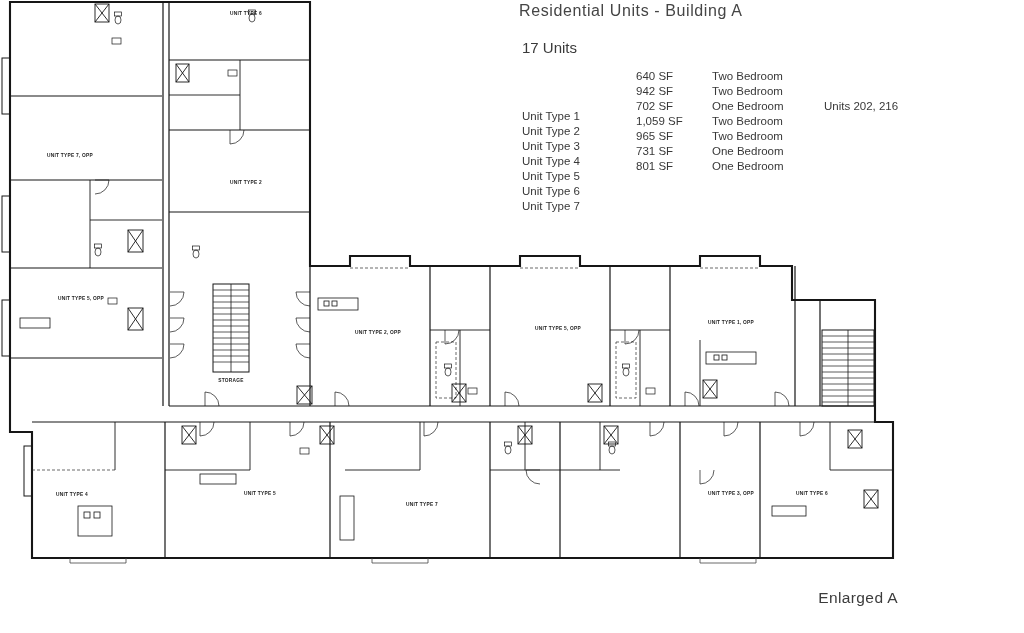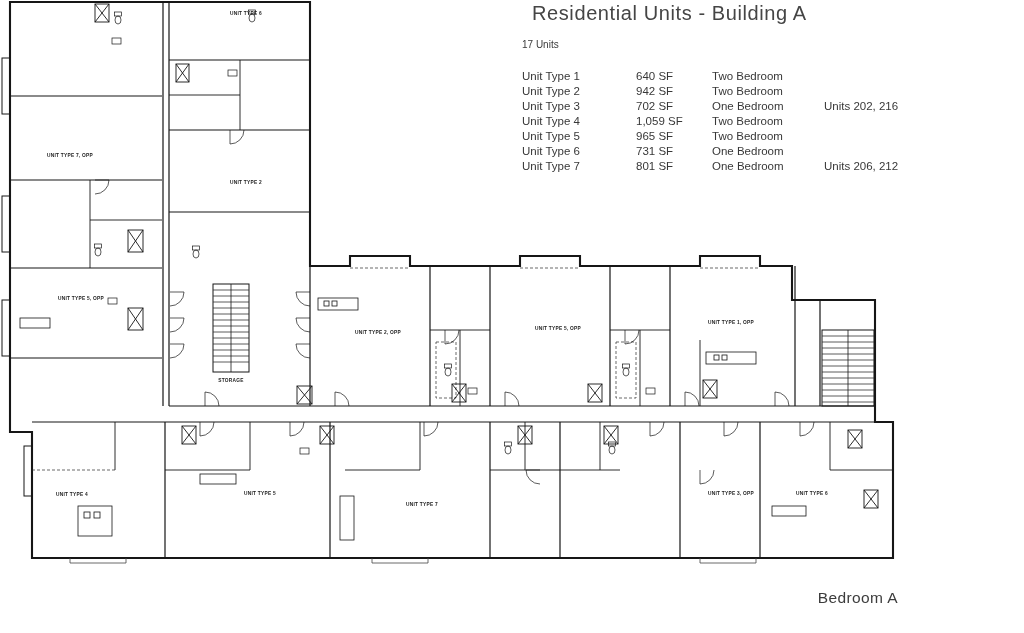--- a/index.html
+++ b/index.html
@@ -2,27 +2,27 @@
 <html><head>
 <meta charset="utf-8">
 <style>
   html,body{margin:0;padding:0;background:#ffffff;}
   #canvas{
     position:relative;width:1024px;height:633px;background:#ffffff;overflow:hidden;
     font-family:"Liberation Sans", sans-serif;color:#3d3d3d;
   }
   #plan-svg{position:absolute;left:0;top:0;}
   .hdr-title{
-    position:absolute;left:532px;top:2px;font-size:20px;letter-spacing:.6px;
+    position:absolute;left:519px;top:2px;font-size:16px;letter-spacing:.6px;
     color:#454545;font-weight:400;
   }
-  .hdr-count{position:absolute;left:522px;top:39px;font-size:10px;color:#3a3a3a;}
+  .hdr-count{position:absolute;left:522px;top:39px;font-size:15px;color:#3a3a3a;}
   .unit-table{position:absolute;left:522px;top:69px;font-size:11.5px;color:#383838;}
   .unit-table .row{display:flex;height:15px;line-height:15px;white-space:nowrap;}
-  .unit-table .c-type{width:114px;}
+  .unit-table .c-type{width:114px;margin-top:40px;}
   .unit-table .c-sf{width:76px;}
   .unit-table .c-bed{width:112px;}
   .unit-table .c-units{flex:1;}
   .footer{
     position:absolute;right:126px;top:588px;text-align:right;
     font-size:15.5px;line-height:20px;color:#3c3c3c;letter-spacing:.4px;
   }
   svg text.unit-lbl{
     font-family:"Liberation Sans", sans-serif;font-size:4.8px;font-weight:bold;
     fill:#1a1a1a;letter-spacing:.25px;text-anchor:middle;
@@ -310,21 +310,20 @@
     </div>
     <div class="row">
       <span class="c-type">Unit Type 6</span>
       <span class="c-sf">731 SF</span>
       <span class="c-bed">One Bedroom</span>
     </div>
     <div class="row">
       <span class="c-type">Unit Type 7</span>
       <span class="c-sf">801 SF</span>
       <span class="c-bed">One Bedroom</span>
-      <span class="c-units">Units 206, 212</span>
     </div>
   </div>
 
   <div class="footer">
-    <div>Bedroom A</div>
+    <div>Enlarged A</div>
   </div>
 
 </div>
 
 </body></html>

